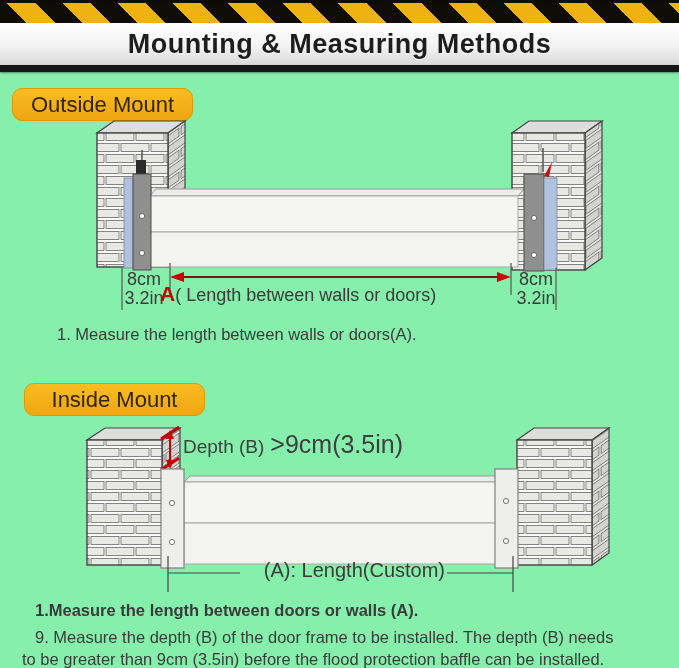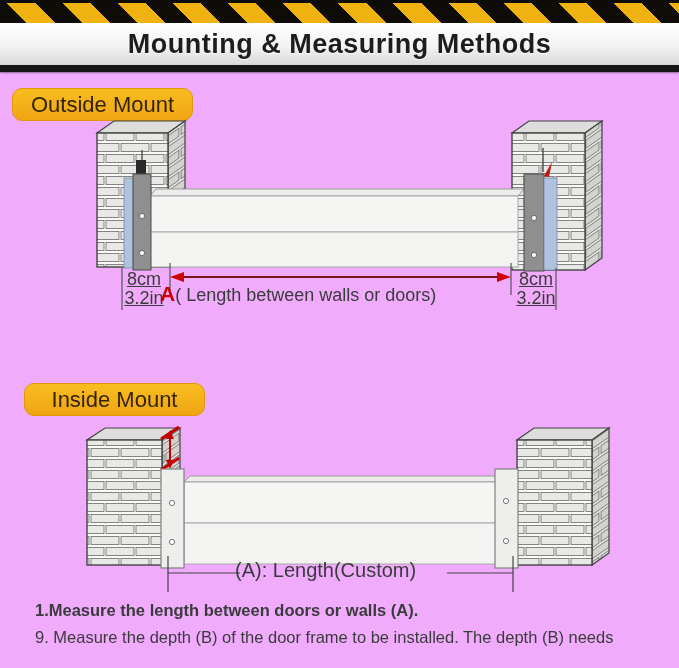--- a/index.html
+++ b/index.html
@@ -1,16 +1,16 @@
 <!DOCTYPE html>
 <html><head>
 <meta charset="utf-8">
 <style>
   html,body{margin:0;padding:0;background:#fff;}
-  .page{position:relative;width:679px;height:668px;background:#f0abfc;overflow:hidden;
+  .page{position:relative;width:679px;height:668px;background:#86efac;overflow:hidden;
         font-family:"Liberation Sans",sans-serif;color:#3b3b3b;}
 
   
   .hazard{position:absolute;left:0;top:0;width:679px;height:23px;
           border-top:3px solid #0d0b08;box-sizing:border-box;
           background:repeating-linear-gradient(45deg,#0f0c07 0 19px,#efb210 19px 39px);
           box-shadow:0 1px 3px rgba(0,0,0,.35);}
   .banner{position:absolute;left:0;top:23px;width:679px;height:42px;
           background:linear-gradient(#ffffff,#f3f3f3 55%,#d9d9d9);
           display:flex;align-items:center;justify-content:center;}
@@ -27,29 +27,29 @@
   .badge.outside{left:12px;top:88px;border-radius:10px;}
   .badge.inside{left:12px;top:383px;margin-left:12px;}
 
   
   .diagram{position:absolute;left:0;}
   .d1{top:120px;}
   .d2{top:425px;}
 
   
   .offset-label{position:absolute;width:56px;text-align:center;font-size:18px;
-                line-height:19px;color:#3b3b3b;text-decoration:underline;}
+                line-height:19px;color:#3b3b3b;}
   .dim-a-label{position:absolute;left:160px;top:282px;width:360px;
                font-size:18px;color:#3b3b3b;}
   .dim-a-label .a{font-size:21px;font-weight:700;color:#cc0000;}
   .depth-label{position:absolute;left:183px;top:430px;display:flex;align-items:baseline;
                color:#3f3f3f;}
   .depth-label .pre{font-size:19px;}
   .depth-label .val{font-size:25px;margin-left:6px;}
-  .dim2-label{position:absolute;left:235px;top:559px;width:210px;text-align:left;
+  .dim2-label{position:absolute;left:235px;top:559px;width:210px;text-align:right;
               font-size:20px;color:#3b3b3b;}
 
   
   .steps1{position:absolute;left:57px;top:321px;font-size:16.5px;line-height:26.5px;}
   .step-line{white-space:nowrap;}
   .s2-1{position:absolute;left:35px;top:601px;font-size:16.5px;font-weight:bold;}
   .s2-2{position:absolute;left:35px;top:628px;font-size:16.5px;}
   .s2-3{position:absolute;left:22px;top:650px;font-size:16.5px;}
 </style>
 </head>
@@ -136,20 +136,21 @@
   </div>
   <div class="offset-label" style="left:508px;top:270px;">
     <div>8cm</div>
     <div>3.2in</div>
   </div>
   <div class="dim-a-label">
     <span class="a">A</span><span>( Length between walls or doors)</span>
   </div>
 
   <div class="steps1">
+    <div class="step-line">1. Measure the length between walls or doors(A).</div>
   </div>
 
   <div class="badge inside">
     <span>Inside Mount</span>
   </div>
 
   <svg class="diagram d2" width="679" height="175" viewBox="0 0 679 175">
 
     <g>
       <polygon points="87,15 162,15 180,3 105,3" fill="#dddddb" stroke="#444" stroke-width="1.2"></polygon>
@@ -189,19 +190,24 @@
     </g>
 
     <g>
       <line x1="168" y1="131" x2="168" y2="167" stroke="#444" stroke-width="1.2"></line>
       <line x1="513" y1="131" x2="513" y2="167" stroke="#444" stroke-width="1.2"></line>
       <line x1="168" y1="148" x2="240" y2="148" stroke="#444" stroke-width="1.2"></line>
       <line x1="447" y1="148" x2="513" y2="148" stroke="#444" stroke-width="1.2"></line>
     </g>
   </svg>
 
+  <div class="depth-label">
+    <span class="pre">Depth (B)</span>
+    <span class="val">&gt;9cm(3.5in)</span>
+  </div>
 
   <div class="dim2-label">(A): Length(Custom)</div>
 
   <div class="s2-1">1.Measure the length between doors or walls (A).</div>
   <div class="s2-2">9. Measure the depth (B) of the door frame to be installed. The depth (B) needs</div>
+  <div class="s2-3">to be greater than 9cm (3.5in) before the flood protection baffle can be installed.</div>
 
 </div>
 
 </body></html>

